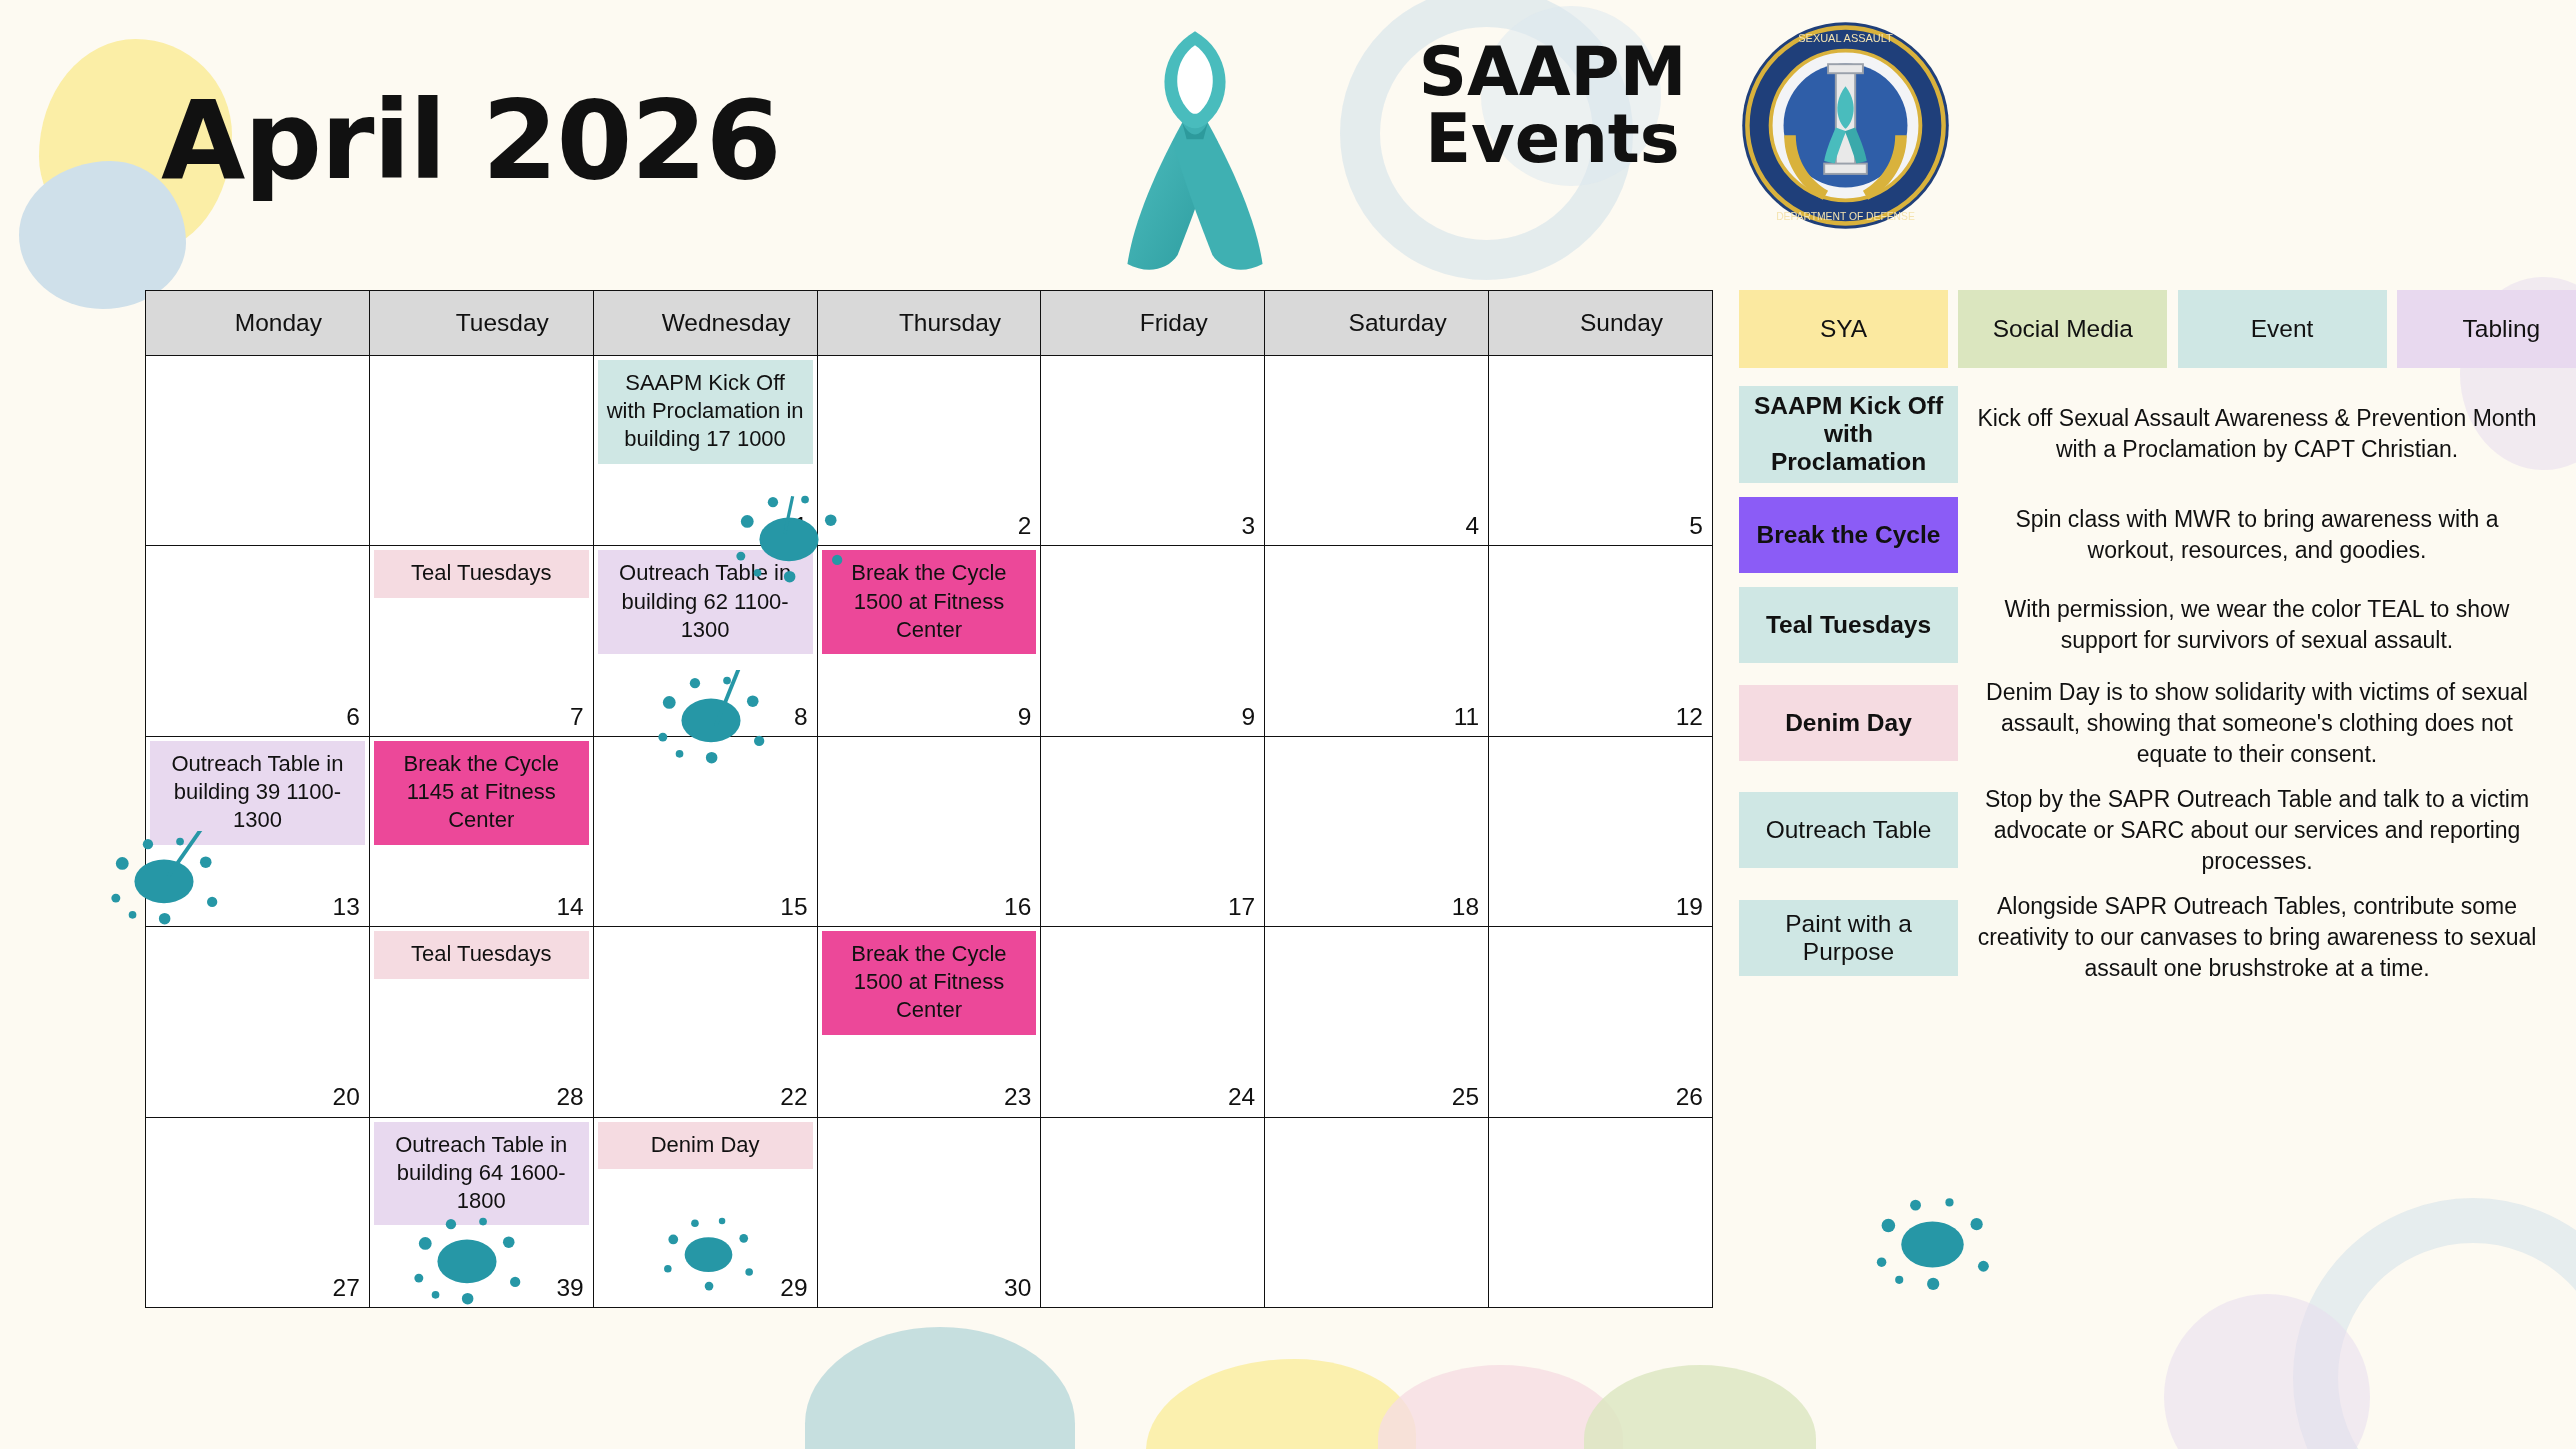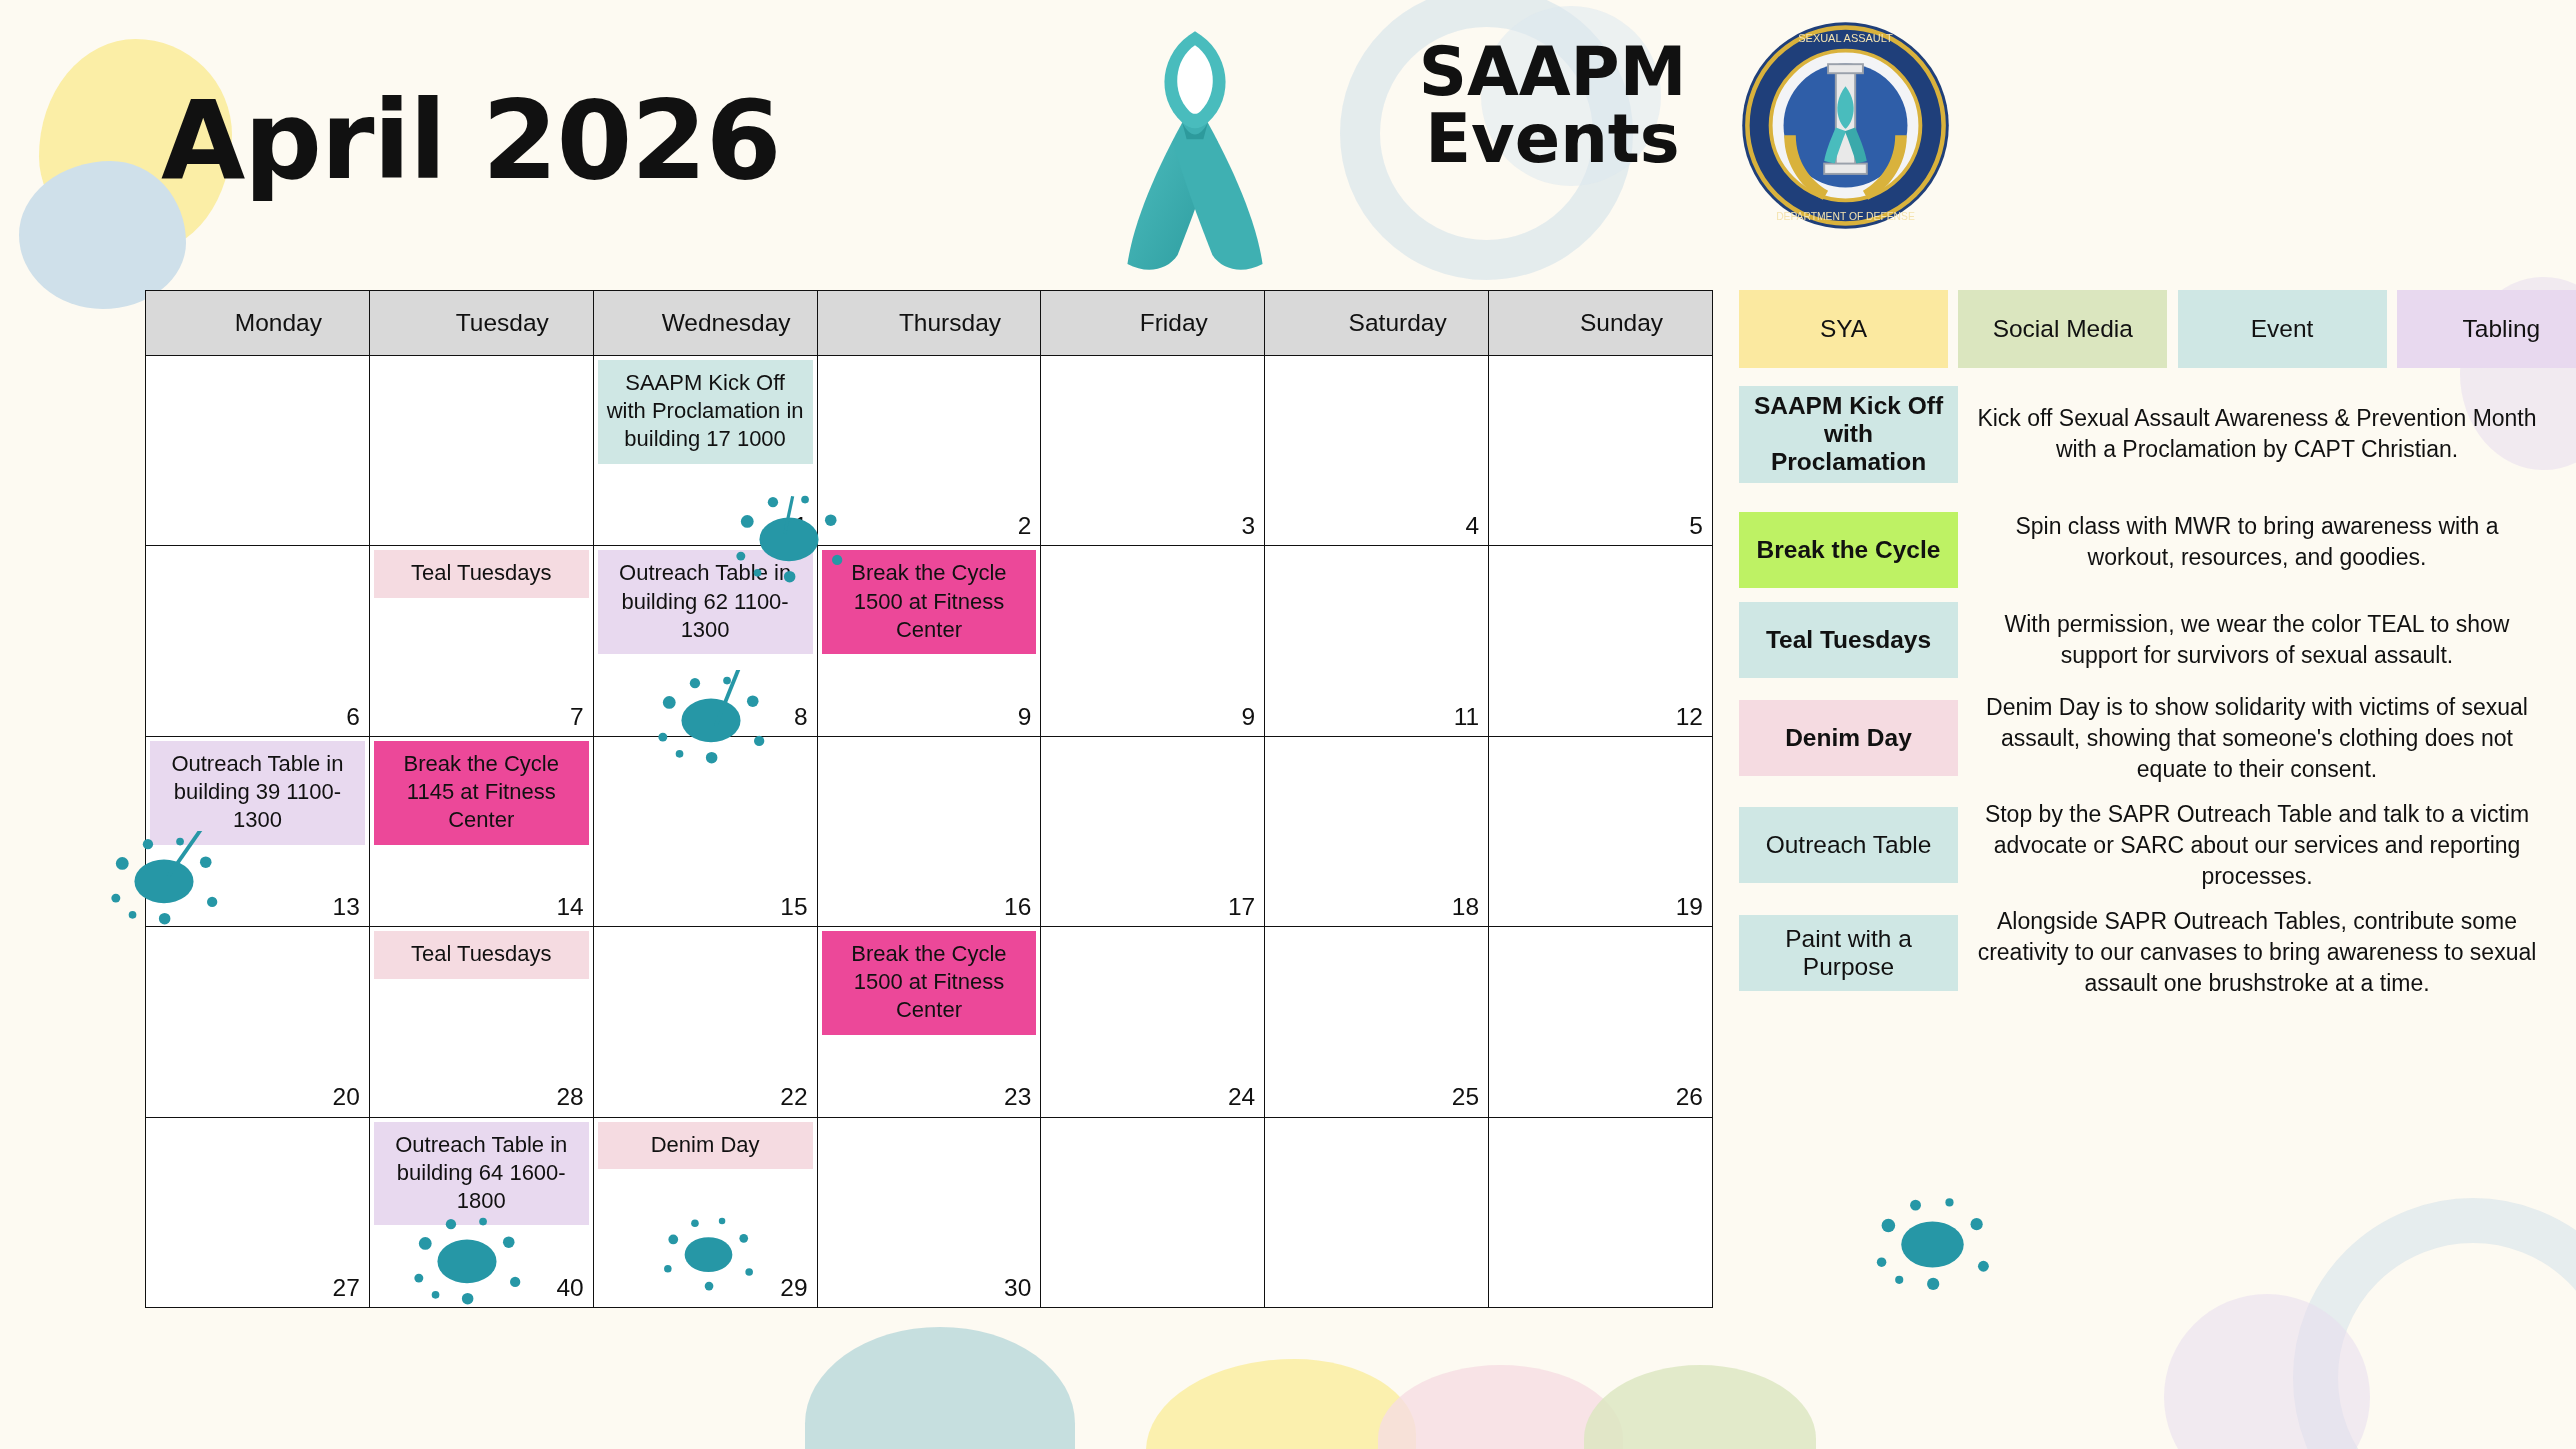--- a/index.html
+++ b/index.html
@@ -76,21 +76,21 @@
   .keyrow{display:flex;align-items:center;margin-bottom:14px;}
   .keylabel{
     width:219px;min-height:76px;display:flex;align-items:center;justify-content:center;
     text-align:center;font-size:24.5px;color:#111;padding:6.4px 10.3px;box-sizing:border-box;
   }
   .keylabel.b{font-weight:700;}
   .keydesc{
     flex:1;padding-left:18px;font-size:23px;line-height:1.35;color:#111;text-align:center;
   }
   .k-teal{background:#cfe7e4;}
-  .k-yellow{background:#bef264;margin-top:15px;}
+  .k-yellow{background:#8b5cf6;}
   .k-pink{background:#f5dbe1;}
 
   
   .splat{position:absolute;pointer-events:none;}
 </style>
 </head>
 <body>
 
 <div class="blob blob-yellow-tl"></div>
 <div class="blob blob-blue-tl"></div>
@@ -285,21 +285,21 @@
         </td>
     </tr>
 
     <tr>
       <td>
           <div class="ev"></div>
           <span class="daynum">27</span>
         </td>
       <td>
           <div class="ev ev-purple">Outreach Table in building 64 1600-1800</div>
-          <span class="daynum">40</span>
+          <span class="daynum">39</span>
         </td>
       <td>
           <div class="ev ev-pink">Denim Day</div>
           <span class="daynum">29</span>
         </td>
       <td>
           <div class="ev"></div>
           <span class="daynum">30</span>
         </td>
       <td>

